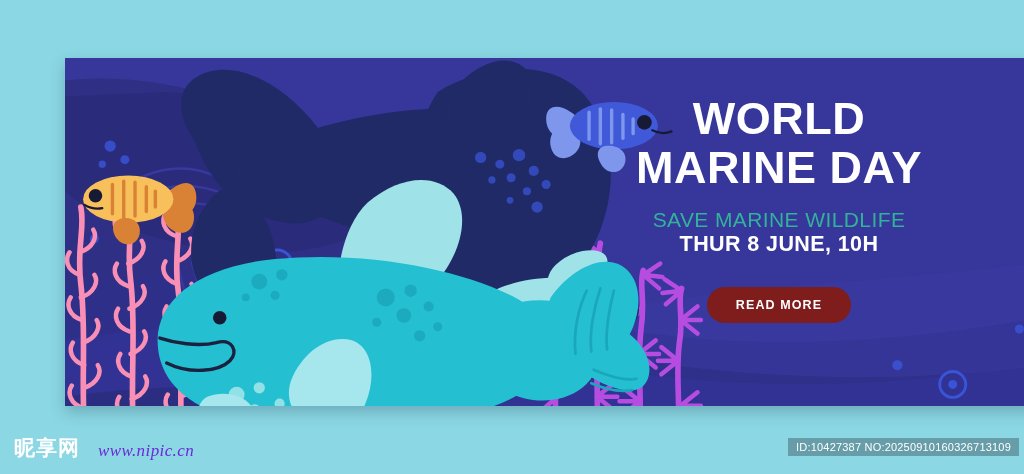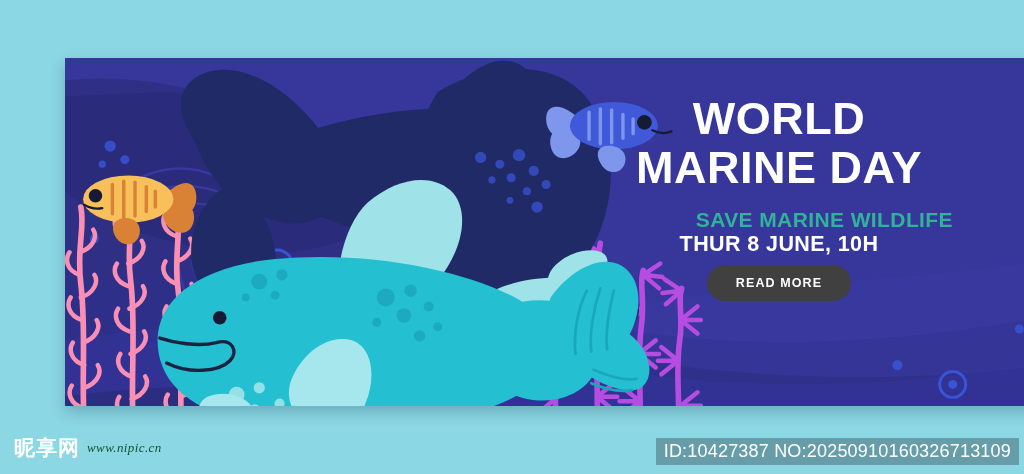--- a/index.html
+++ b/index.html
@@ -35,75 +35,74 @@
   }
   #headline-1, #headline-2{
     color:#ffffff;
     font-weight:bold;
     font-size:45px;
     line-height:49px;
     letter-spacing:.5px;
   }
   #subhead{
     color:#31b39a;
-    font-weight:bold;
+    font-weight:normal;
     font-size:21px;
     letter-spacing:.4px;
     margin-top:16px;
-    text-align:right;
   }
   #datetime{
     color:#ffffff;
     font-weight:bold;
     font-size:21.5px;
     letter-spacing:.4px;
   }
   #cta-button{
     display:inline-block;
-    margin-top:8px;
-    background:#404040;
+    margin-top:30px;
+    background:#7f1d1d;
     color:#ffffff;
     font-size:12.5px;
     font-weight:bold;
     letter-spacing:1.1px;
     padding:11px 29px;
     border:none;
     border-radius:20px;
     cursor:pointer;
   }
 
   
   #footer{
     position:absolute; left:0; top:406px;
     width:1024px; height:68px;
   }
   #wm-logo{
     position:absolute; left:14px; top:28px;
-    display:flex; align-items:center; gap:7px;
+    display:flex; align-items:flex-end; gap:18px;
   }
   #wm-cn{
     font-family:"DejaVu Sans", sans-serif;
     font-size:21px; font-weight:bold;
     color:#ffffff;
     letter-spacing:1px;
     -webkit-text-stroke:0px;
   }
   #wm-url{
     font-family:"Liberation Serif", serif;
     font-style:italic;
-    font-size:13px;
-    color:#14532d;
+    font-size:17px;
+    color:#6d28d9;
     letter-spacing:.4px;
     padding-bottom:1px;
   }
   #wm-id{
     position:absolute; right:5px; top:32px;
     background:rgba(72,110,120,.55);
     color:#ffffff;
-    font-size:18px;
+    font-size:11px;
     font-family:"Liberation Sans", sans-serif;
     padding:3px 8px;
     letter-spacing:.2px;
     white-space:nowrap;
   }
 </style>
 </head>
 <body>
 
 <div id="banner-wrap">

